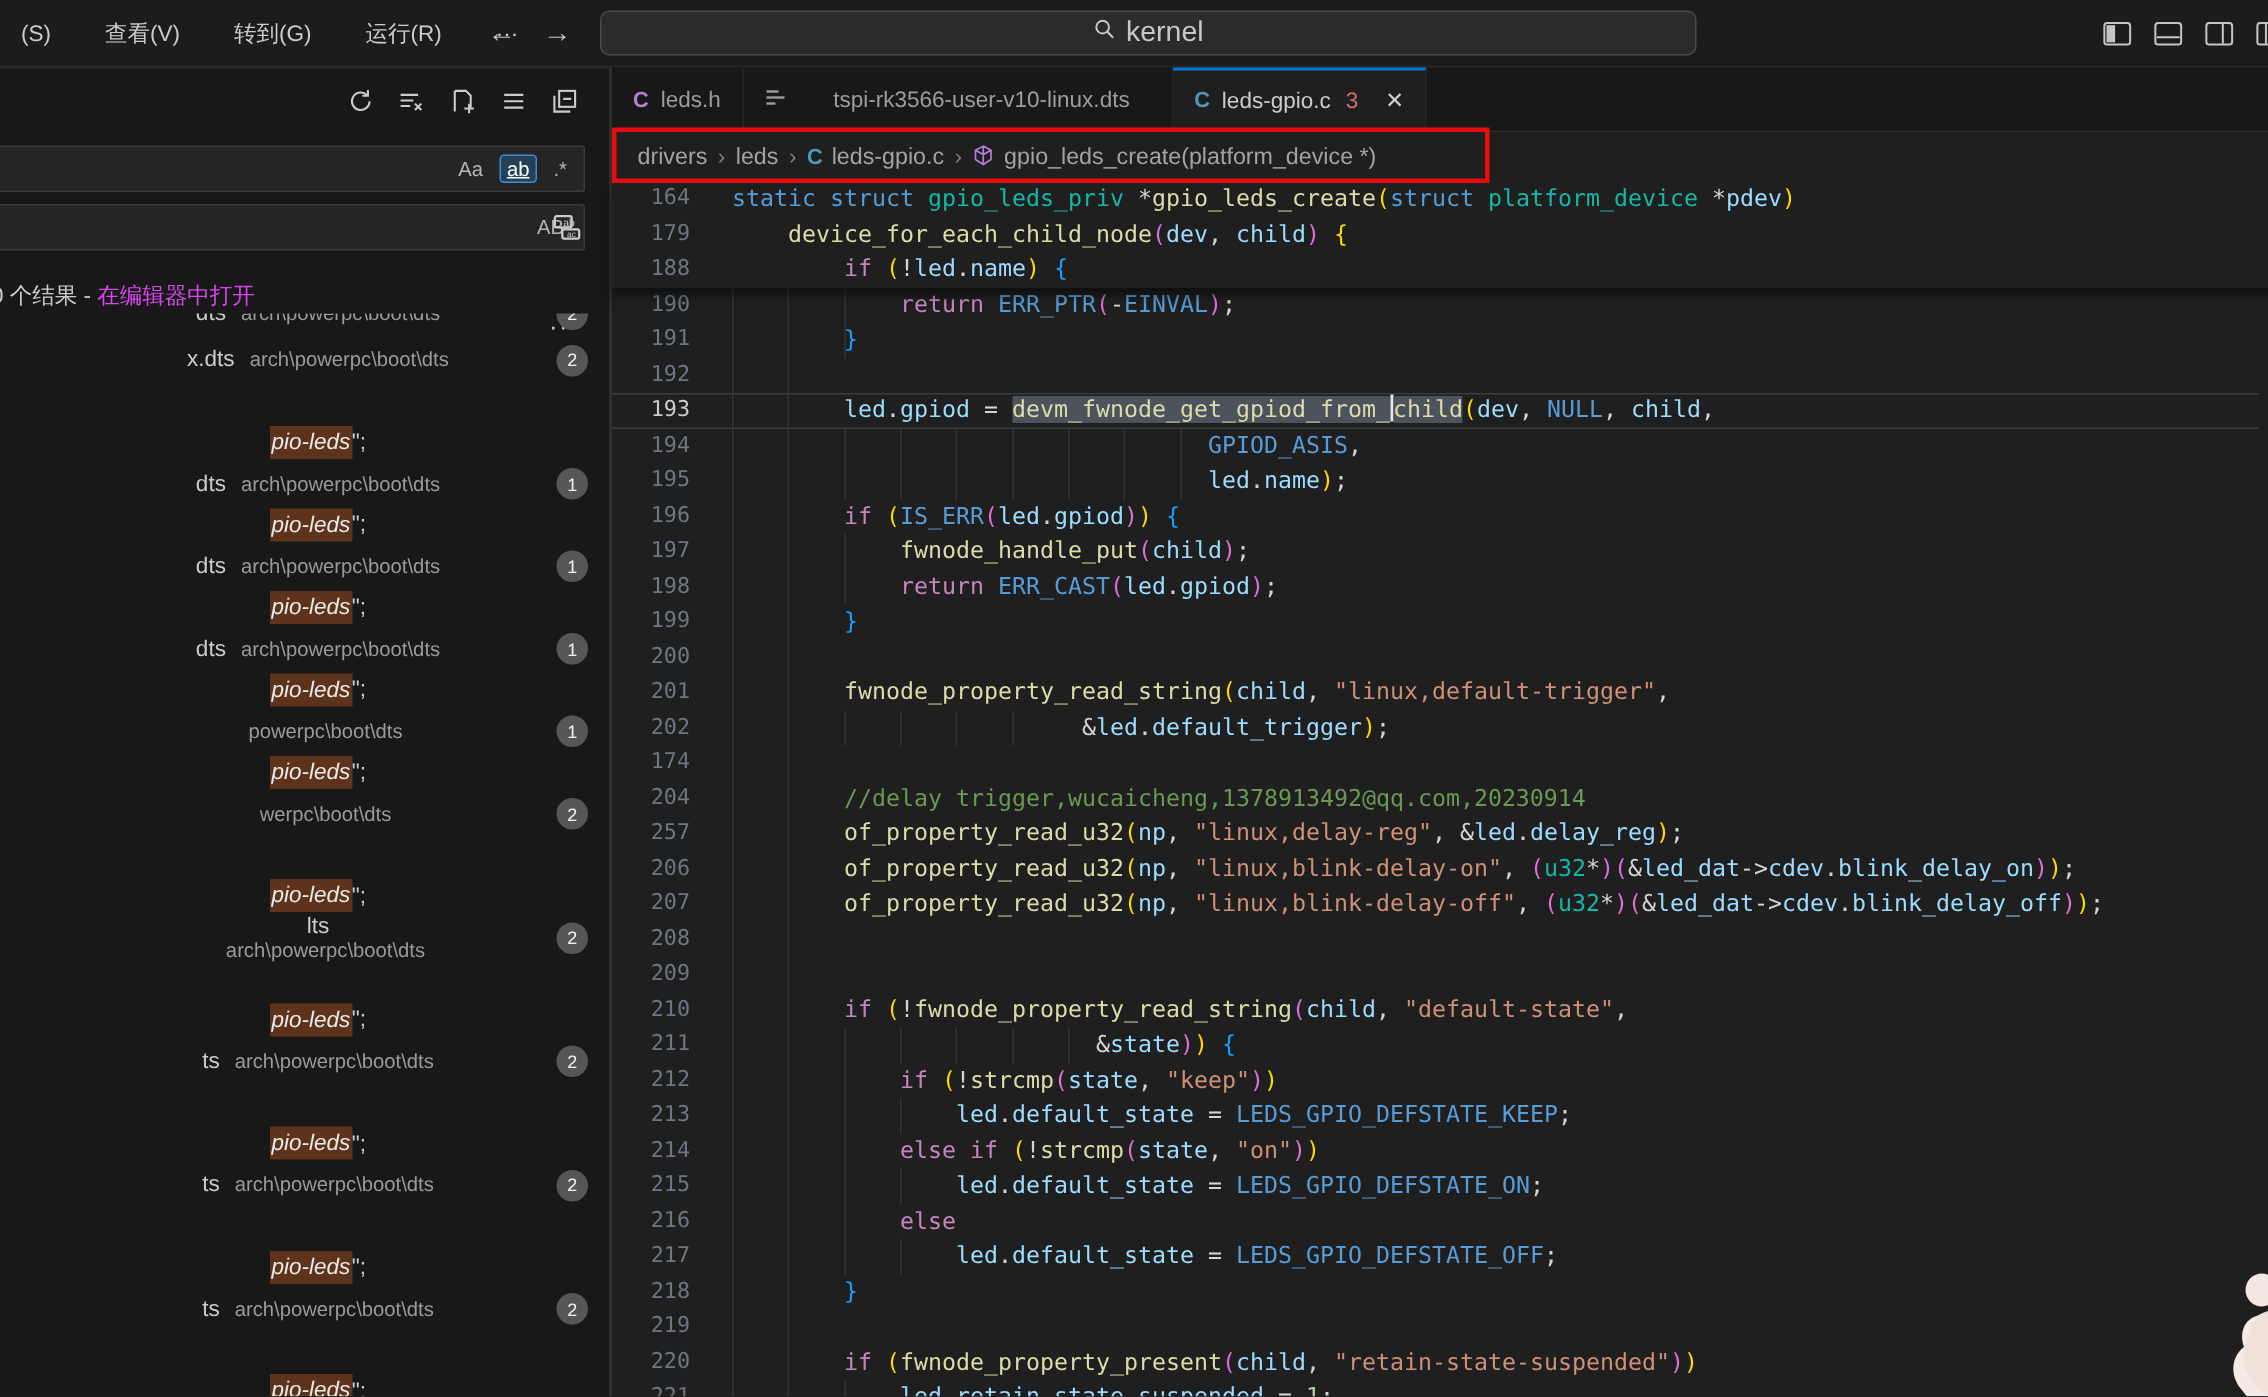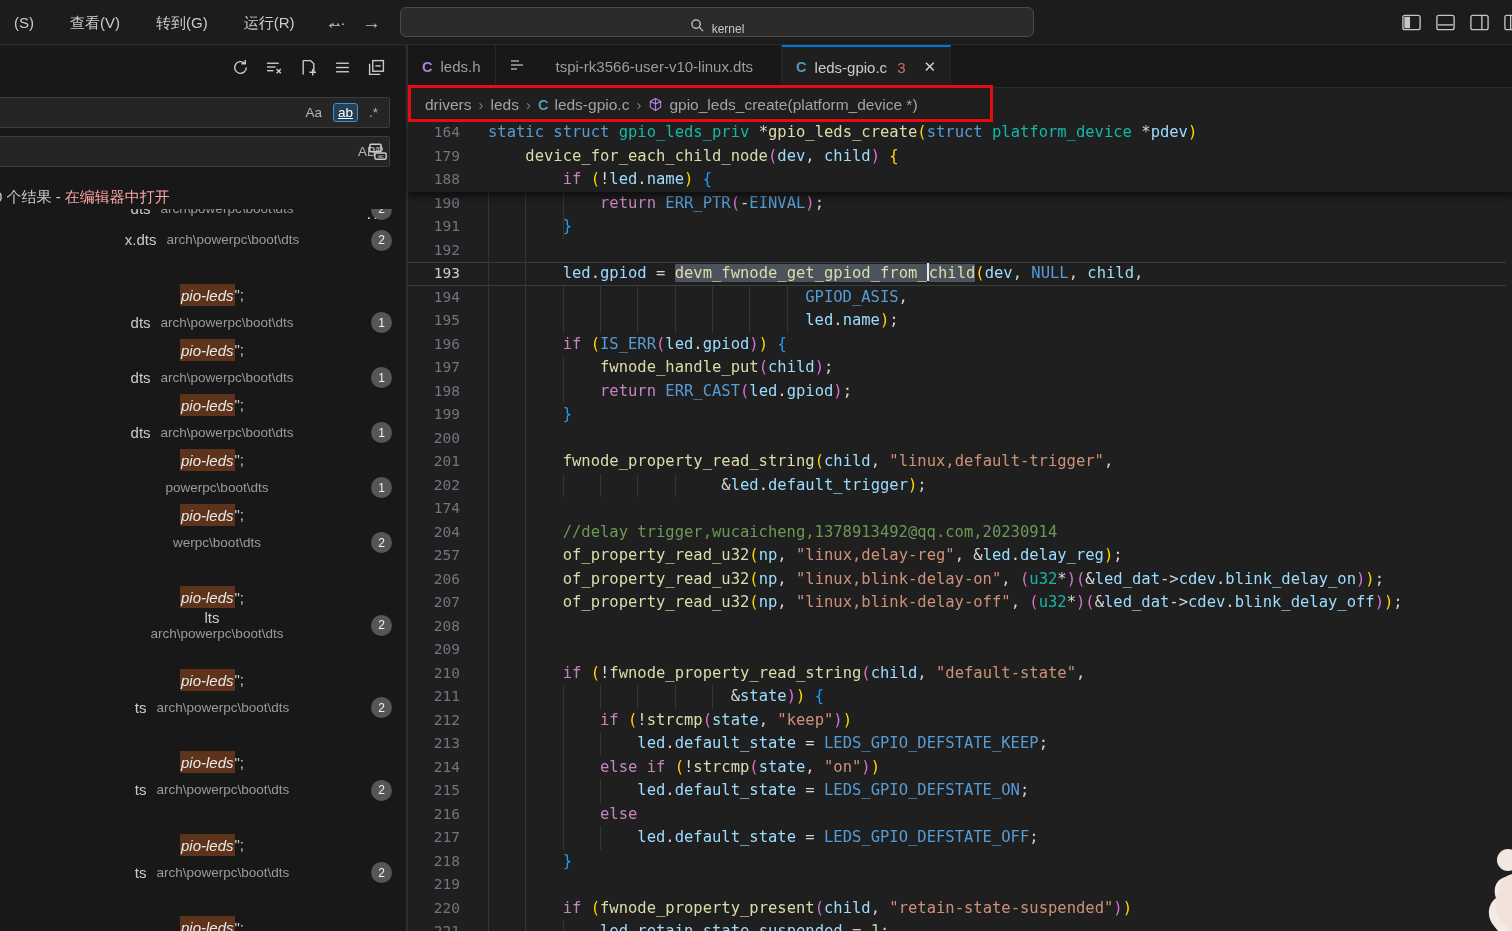--- a/index.html
+++ b/index.html
@@ -7,24 +7,24 @@
               font-family:"Liberation Sans", sans-serif; }
   .app { position:relative; width:1512px; height:931px; background:#1f1f1f; }
 
   
   .titlebar { position:absolute; left:0; top:0; width:1512px; height:45px;
               background:#1c1c1c; border-bottom:1px solid #2b2b2b; }
   .menus { position:absolute; left:-4px; top:0; height:45px; display:flex; align-items:center; }
   .menu-item { color:#cccccc; font-size:15px; padding:0 18px; height:45px; line-height:45px; white-space:nowrap; }
   .nav-arrows { position:absolute; left:325px; top:0; height:45px; display:flex; align-items:center; gap:18px; }
   .nav-arrow { color:#c3c3c3; font-size:19px; }
-  .cmd-center { position:absolute; left:400px; top:7px; width:634px; height:30px;
+  .cmd-center { position:absolute; left:400px; top:7px; width:731px; height:30px;
                 background:#2b2b2b; border:1px solid #4a4a4a; border-radius:6px;
-                display:flex; align-items:flex-end; justify-content:center; gap:7px;
-                color:#c8c8c8; font-size:12px; }
+                display:flex; align-items:center; justify-content:center; gap:7px;
+                color:#c8c8c8; font-size:19px; }
   .layout-icons { position:absolute; right:0; top:0; height:45px; display:flex; align-items:center; gap:13px; padding-right:0; }
   .layout-icons svg { display:block; }
 
   
   .sidebar { position:absolute; left:0; top:46px; width:406px; height:885px; background:#181818; overflow:hidden; }
   .editor-col { position:absolute; left:406px; top:45px; width:1106px; height:886px;
                 background:#1f1f1f; border-left:2px solid #2e2e2e; }
 
   
   .side-toolbar { position:absolute; left:0; top:0; width:406px; height:42px;
@@ -35,21 +35,21 @@
                   display:flex; align-items:center; justify-content:flex-end; gap:6px; padding-right:6px; }
   .opt { color:#c2c2c2; font-size:13.5px; padding:1px 4px; border-radius:3px; border:1px solid transparent; }
   .opt.active { border:1px solid #3d8fd1; background:rgba(36,137,219,.28); color:#ffffff; text-decoration:underline; }
   .opt.dim { color:#b5b5b5; }
   .replace-row { position:absolute; left:-60px; top:90px; width:450px; height:31px;
                  background:#252525; border:1px solid #3c3c3c; border-radius:2px;
                  display:flex; align-items:center; justify-content:flex-end; padding-right:8px; }
   .replace-all-ic { position:absolute; left:368px; top:95px; color:#cccccc; }
   .more-dots { position:absolute; left:366px; top:162px; color:#cccccc; font-size:17px; letter-spacing:1px; }
   .results-msg { position:absolute; left:-6px; top:142px; width:400px; color:#cccccc; font-size:15px; white-space:nowrap; }
-  .results-msg a { color:#fca5a5; text-decoration:none;margin-top:16px; }
+  .results-msg a { color:#d946ef; text-decoration:none;margin-top:16px; }
 
   .tree { position:absolute; left:0; top:163px; width:406px; height:722px; overflow:hidden; }
   .trow { position:absolute; left:0; width:406px; height:27.5px; display:flex; align-items:center; padding-left:18px;justify-content:center; }
   .trow .fname { color:#cccccc; font-size:15px; white-space:pre; }
   .trow .fpath { color:#9a9a9a; font-size:13.5px; margin-left:10px; white-space:pre; }
   .badge { position:absolute; right:14px; top:3.5px; min-width:21px; height:21px; border-radius:11px;
            background:#565656; color:#f2f2f2; font-size:12px; display:flex; align-items:center; justify-content:center; }
   .mhl { background:#5d341b; color:#eaeaea; padding:2.5px 1px;font-style:italic; }
   .mtail { color:#cccccc; }
   .match-txt { font-size:15px; color:#cccccc; white-space:pre; }

